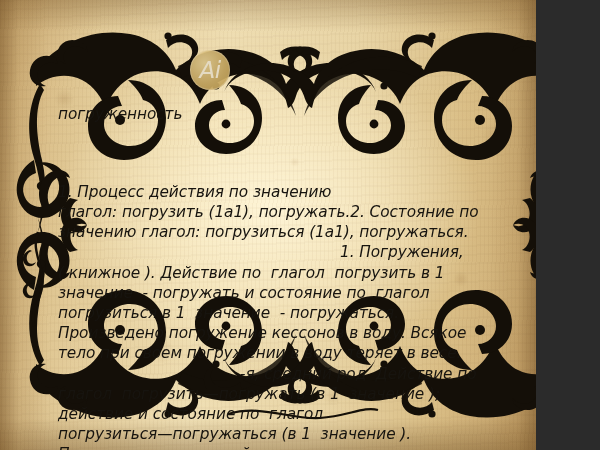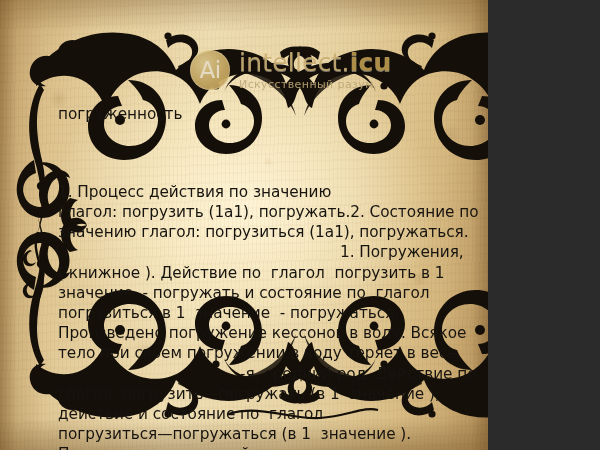--- a/index.html
+++ b/index.html
@@ -2,24 +2,25 @@
 <html><head>
 <meta charset="utf-8">
 <style>
   html, body {
     margin: 0;
     padding: 0;
     background: #2b2b2b;
   }
   #page {
     position: relative;
-    width: 488px;
+    width: 536px;
     height: 450px;
     overflow: hidden;
     font-family: "DejaVu Sans", sans-serif;
+    font-style: italic;
   }
 
   
   .parchment {
     position: absolute;
     inset: 0;
     background-color: #ddc48e;
     background-image:
       radial-gradient(ellipse 58% 52% at 50% 46%, rgba(255,246,216,0.95) 0%, rgba(249,235,196,0.65) 38%, rgba(226,201,147,0.15) 68%, rgba(190,158,103,0.0) 100%),
       radial-gradient(ellipse 120% 95% at 50% 50%, rgba(0,0,0,0) 52%, rgba(122,88,44,0.30) 84%, rgba(92,62,28,0.55) 100%),
@@ -210,24 +211,20 @@
       <g fill="none" stroke="#140f08" stroke-width="2.2">
         <path d="M228,414 C262,404 290,420 320,418 C348,416 364,406 378,410"></path>
       </g>
     </svg>
   </div>
 
   <div class="watermark">
     <div class="wm-badge">
       <span>Ai</span>
     </div>
-    <div class="wm-text">
-      <div class="wm-title"><span>intellect.</span><b>icu</b></div>
-      <div class="wm-sub">Искусственный  разум</div>
-    </div>
   </div>
 
   <div class="article">
     <div class="headword">погруженность</div>
     <div id="article-lines"><div class="line">1. Процесс действия по значению</div><div class="line">глагол: погрузить (1а1), погружать.2. Состояние по</div><div class="line">значению глагол: погрузиться (1а1), погружаться.</div><div class="line indent-sense">1. Погружения,</div><div class="line">( книжное ). Действие по  глагол  погрузить в 1</div><div class="line">значение  - погружать и состояние по  глагол</div><div class="line">погрузиться в 1  значение  - погружаться.</div><div class="line">Произведено погружение кессонов в воду. Всякое</div><div class="line">тело при своем погружении в воду теряет в весе.</div><div class="line indent-gram">-я, средний род  Действие по</div><div class="line">глагол  погрузить—погружать (в 1  значение );</div><div class="line">действие и состояние по  глагол</div><div class="line">погрузиться—погружаться (в 1  значение ).</div><div class="line">Погружение подводной лодки.</div></div>
   </div>
 
 </div>
 
 </body></html>

